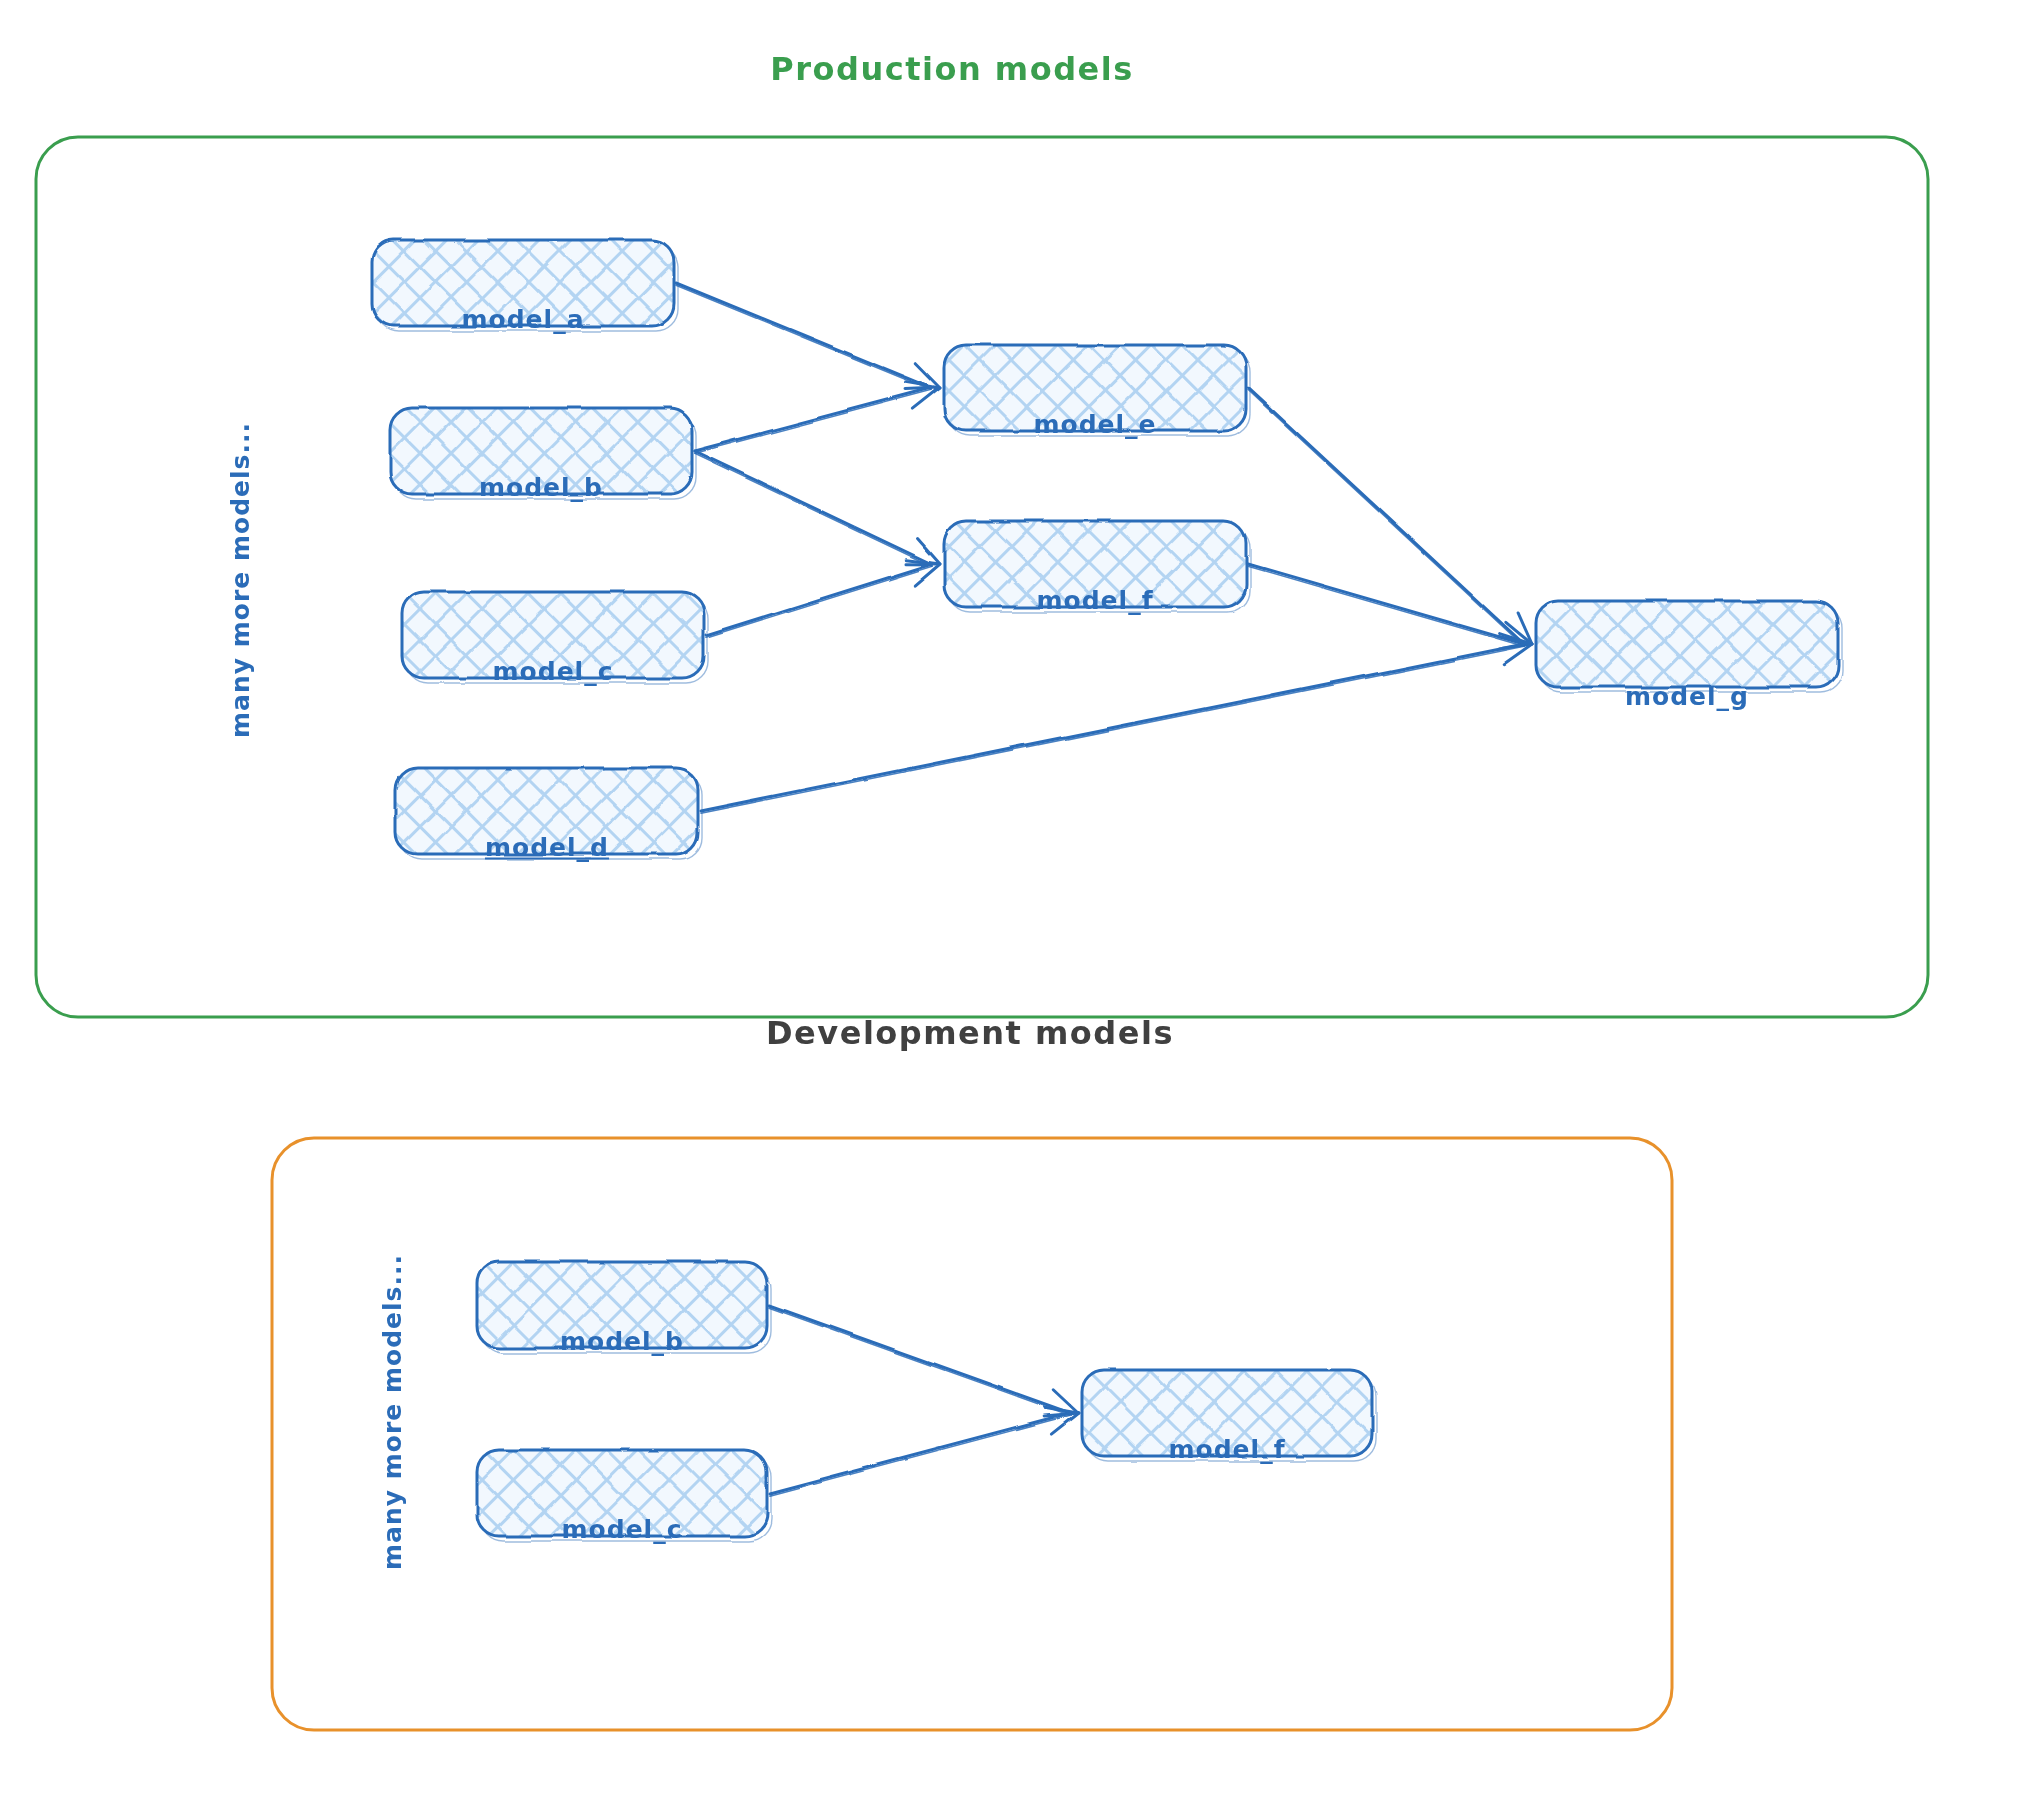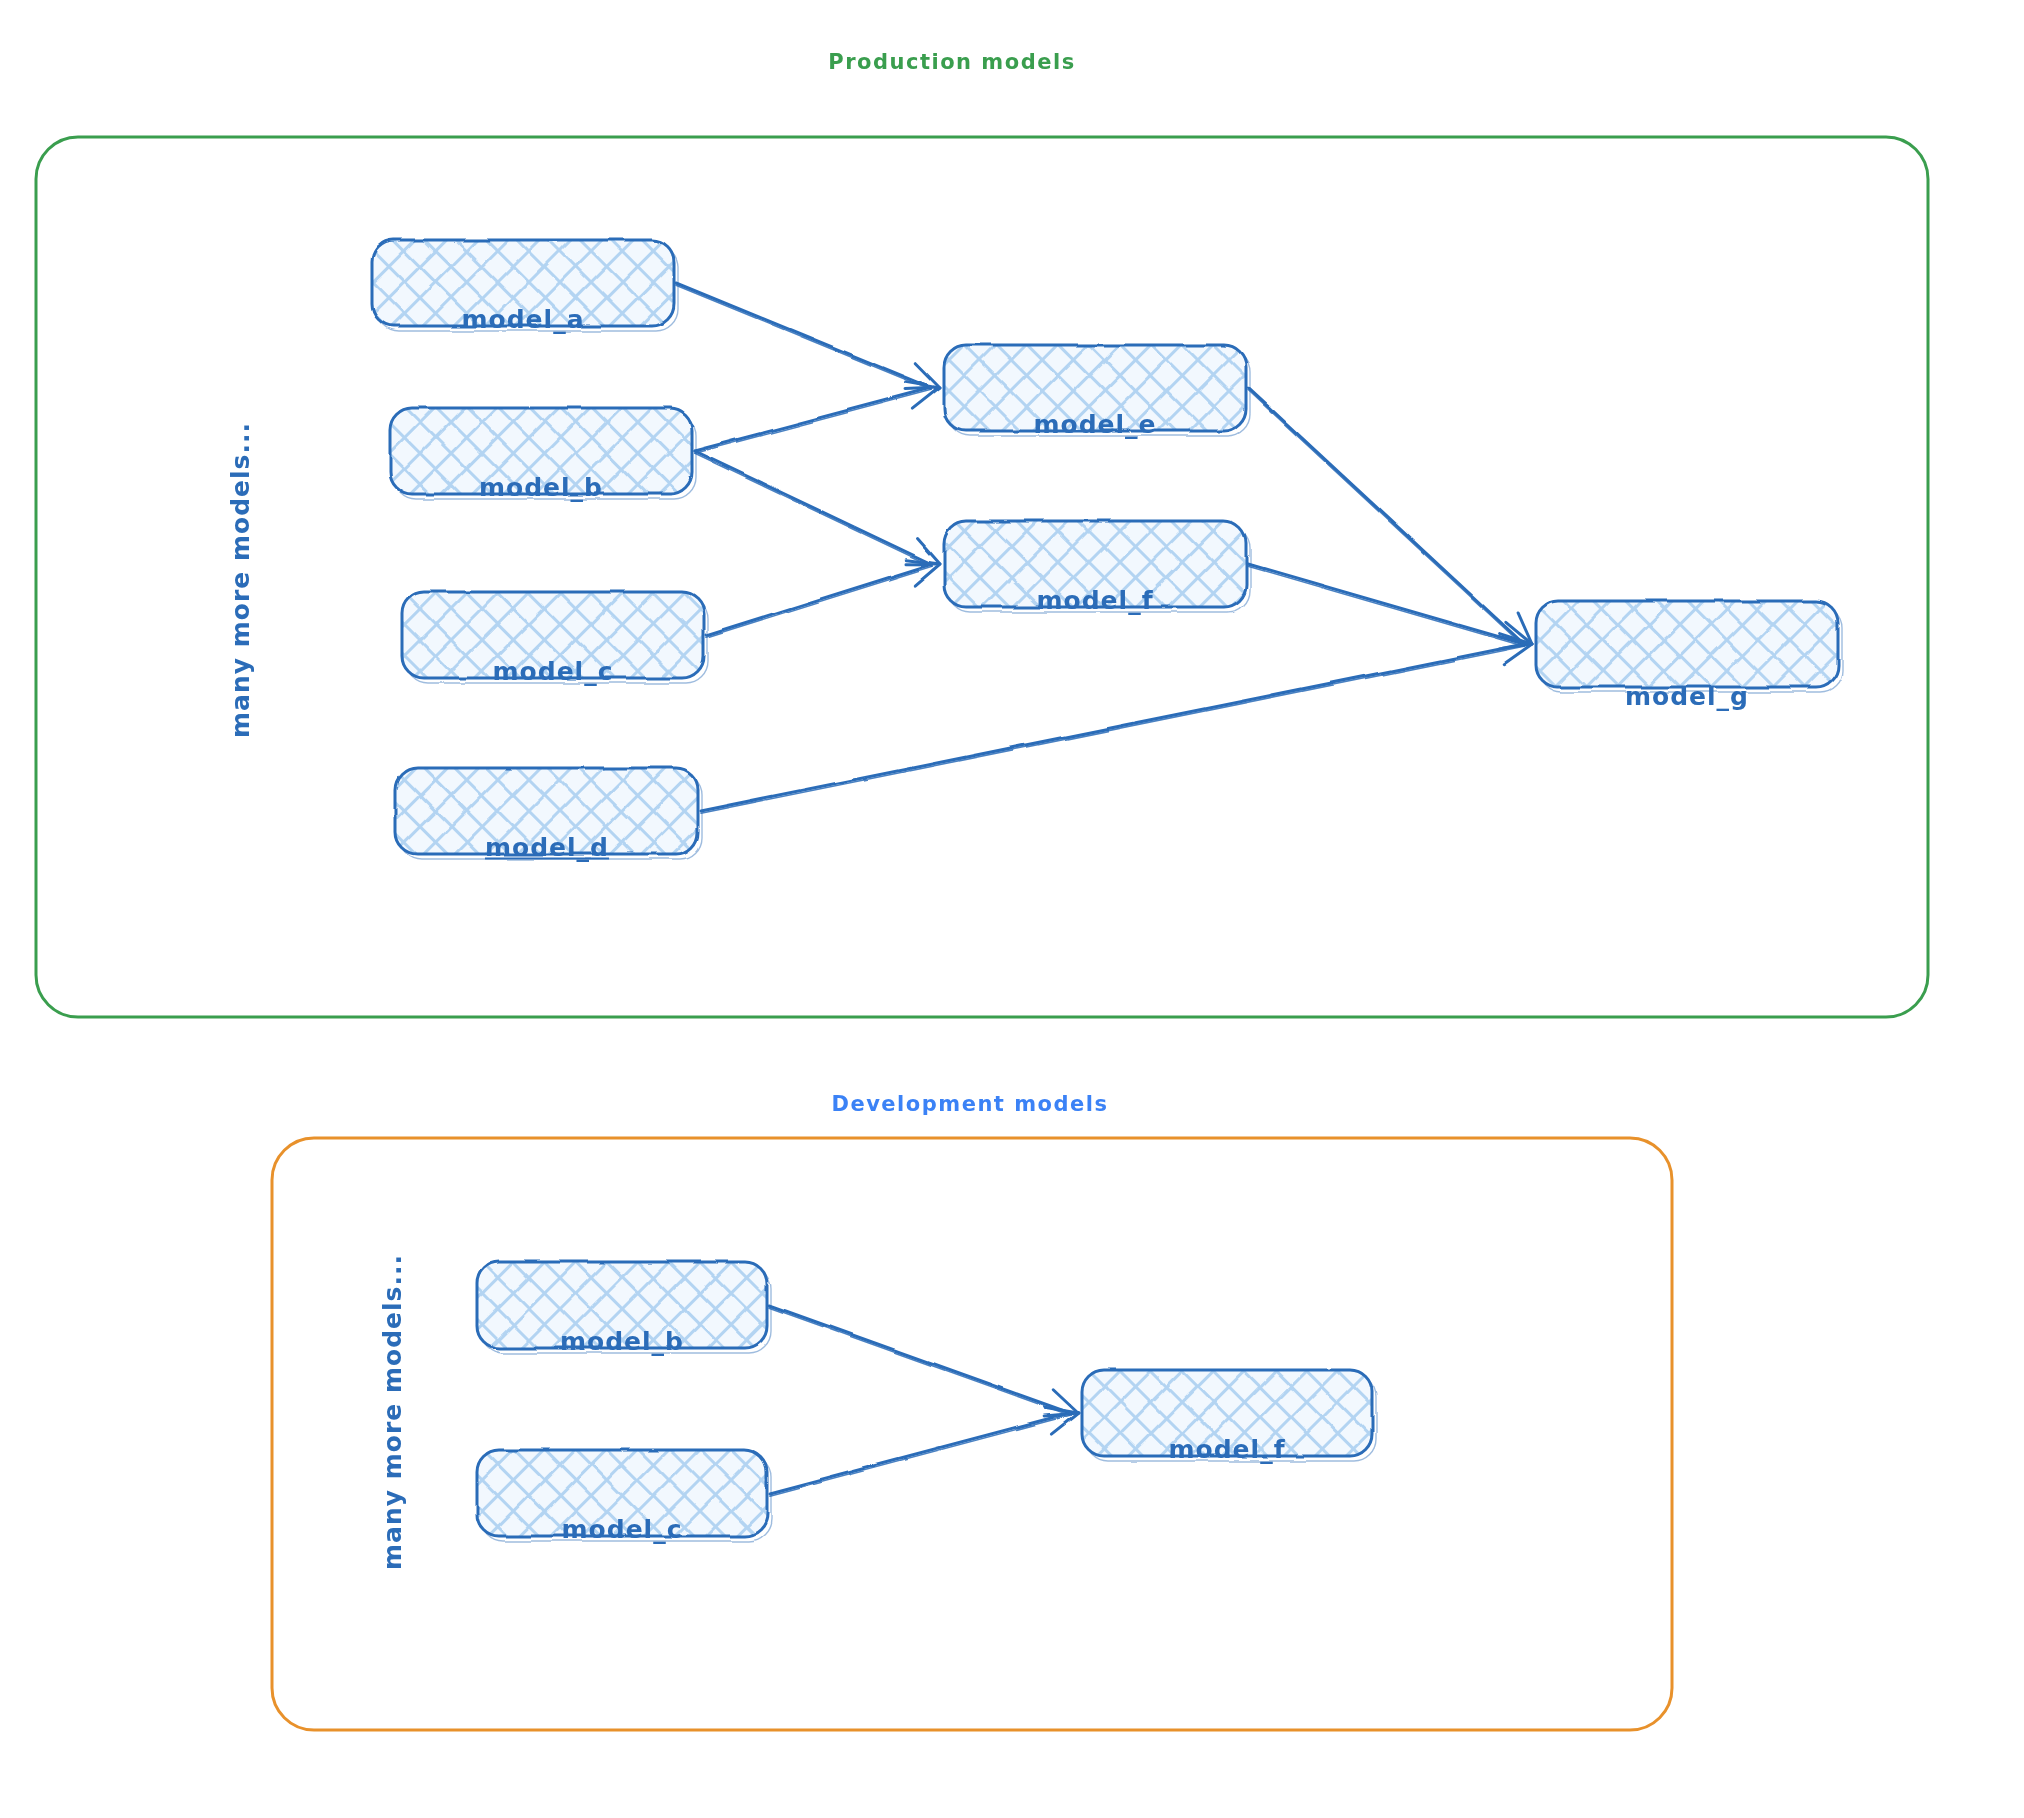--- a/index.html
+++ b/index.html
@@ -16,21 +16,21 @@
   }
   #canvas {
     position: absolute;
     inset: 0;
     width: 2024px;
     height: 1818px;
   }
   .group-title {
     position: absolute;
     font-family: "DejaVu Sans", sans-serif;
-    font-size: 21px;
+    font-size: 32px;
     font-weight: 600;
     letter-spacing: 1.5px;
     white-space: nowrap;
     transform: translateX(-50%);
   }
   .node-label {
     position: absolute;
     font-family: "DejaVu Sans", sans-serif;
     font-size: 25px;
     font-weight: 600;
@@ -169,18 +169,18 @@
 <div id="labels">
     <div class="group-title" style="left: 952px; top: 50px; color: rgb(58, 158, 78);">Production models</div>
     <div class="side-label" style="left: 240px; top: 580px; transform: translate(-50%, -50%) rotate(-90deg);">many more models...</div>
     <div class="node-label" style="left: 523px; top: 283px;">model_a</div>
     <div class="node-label" style="left: 541px; top: 451px;">model_b</div>
     <div class="node-label" style="left: 553px; top: 635px;">model_c</div>
     <div class="node-label" style="left: 547px; top: 811px; text-decoration: underline;">model_d</div>
     <div class="node-label" style="left: 1095px; top: 388px;">model_e</div>
     <div class="node-label" style="left: 1095px; top: 564px;">model_f</div>
     <div class="node-label" style="left: 1687px; top: 660px;">model_g</div>
-    <div class="group-title" style="left: 970px; top: 1092px; color: #3b82f6;">Development models</div>
+    <div class="group-title" style="left: 970px; top: 1014px; color: #404040;">Development models</div>
     <div class="side-label" style="left: 392px; top: 1412px; transform: translate(-50%, -50%) rotate(-90deg);">many more models...</div>
     <div class="node-label" style="left: 622px; top: 1305px;">model_b</div>
     <div class="node-label" style="left: 622px; top: 1493px;">model_c</div>
     <div class="node-label" style="left: 1227px; top: 1413px;">model_f</div>
   </div>
 
 </body></html>

